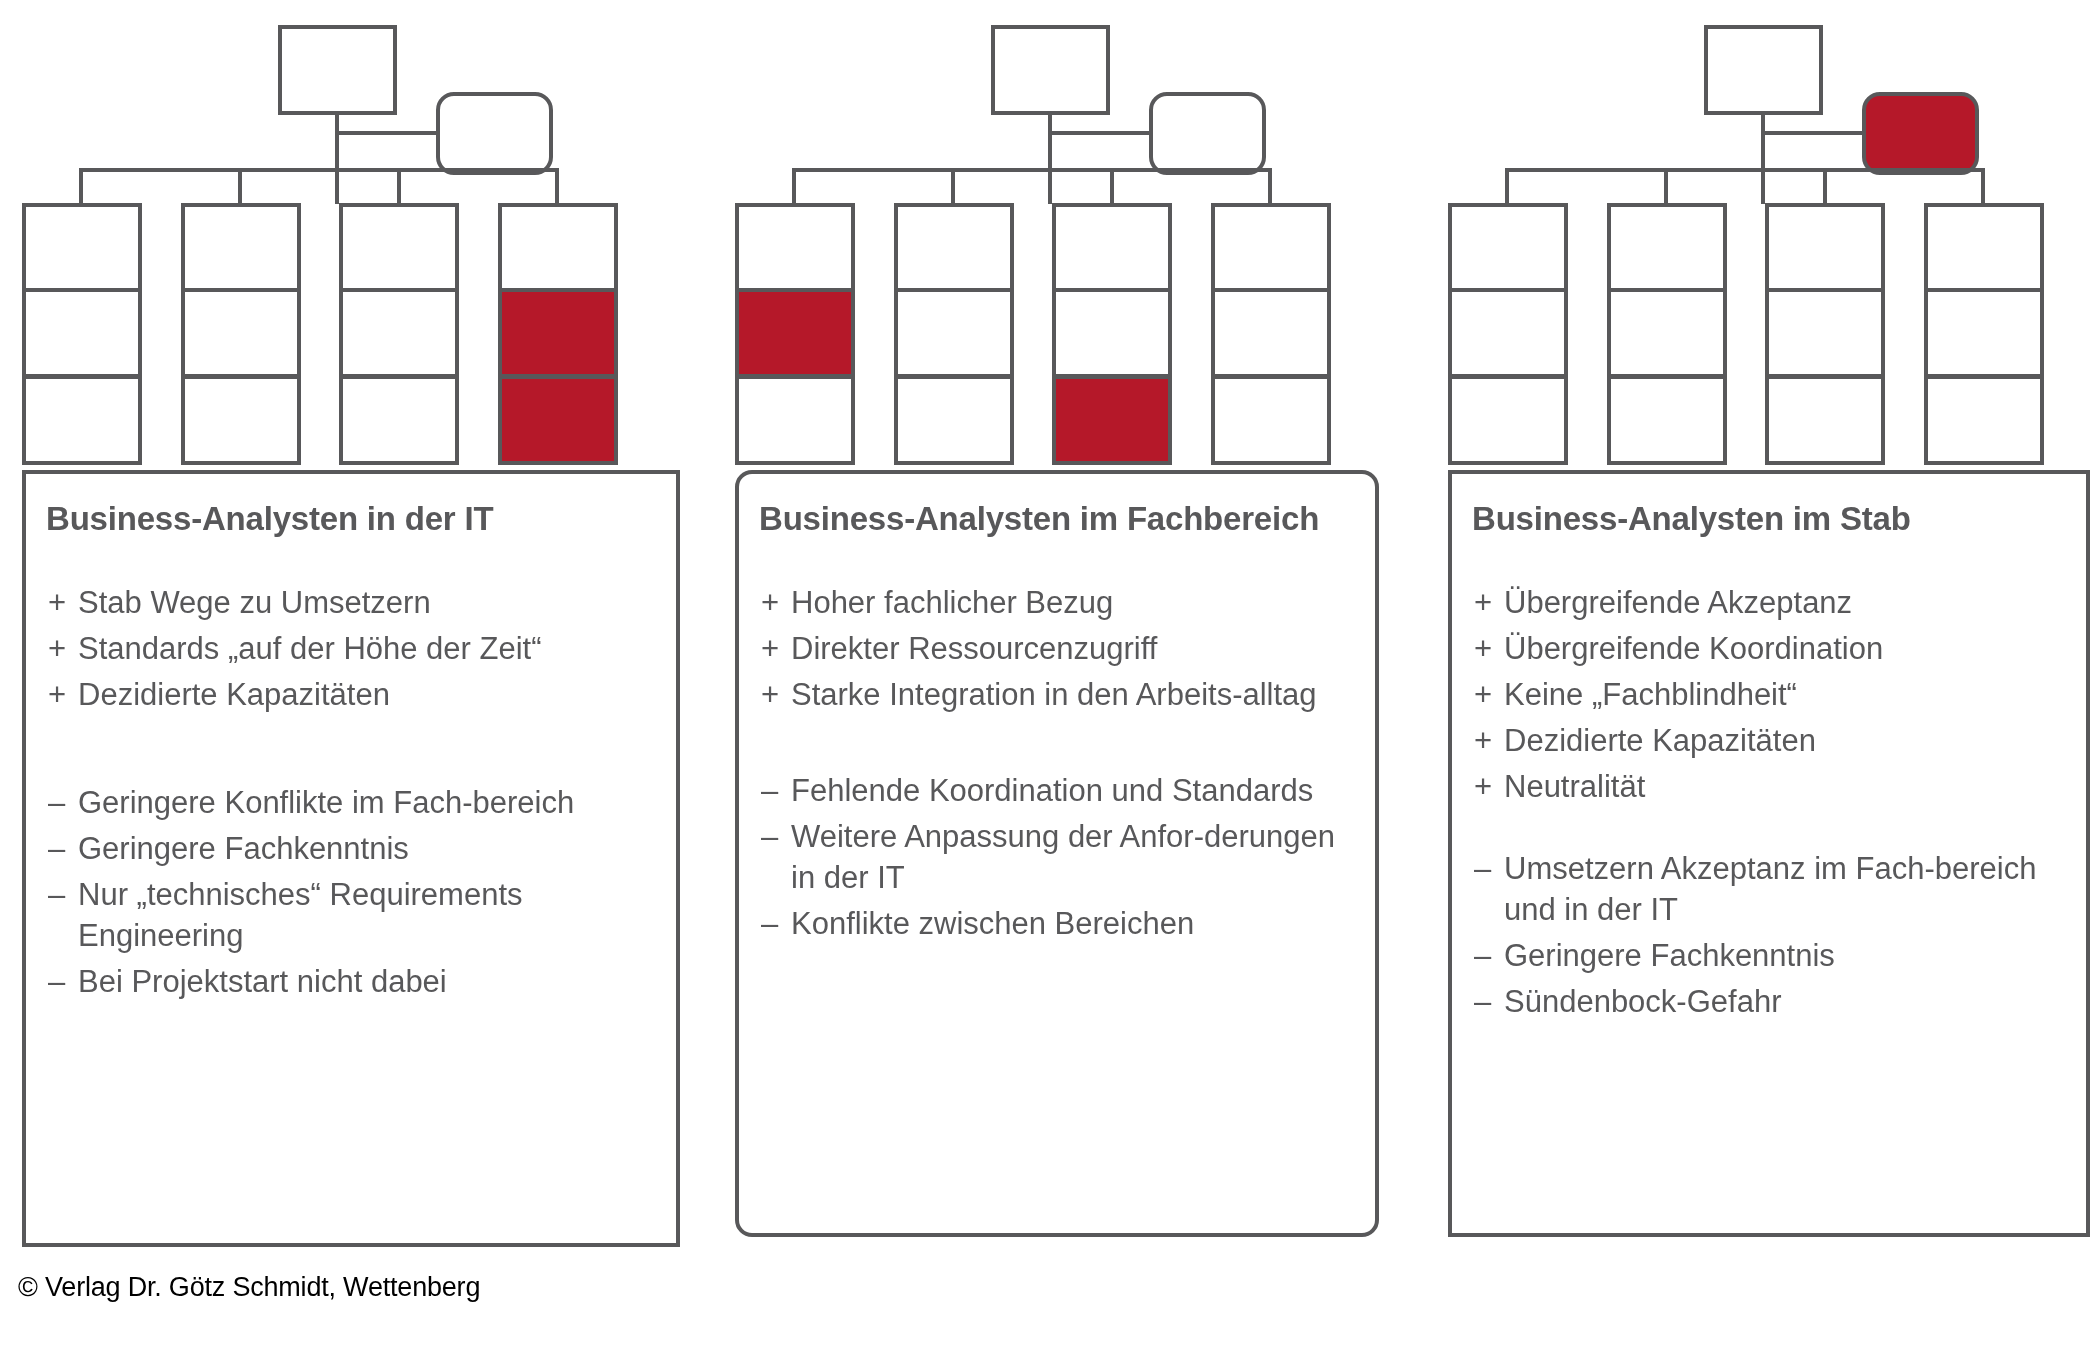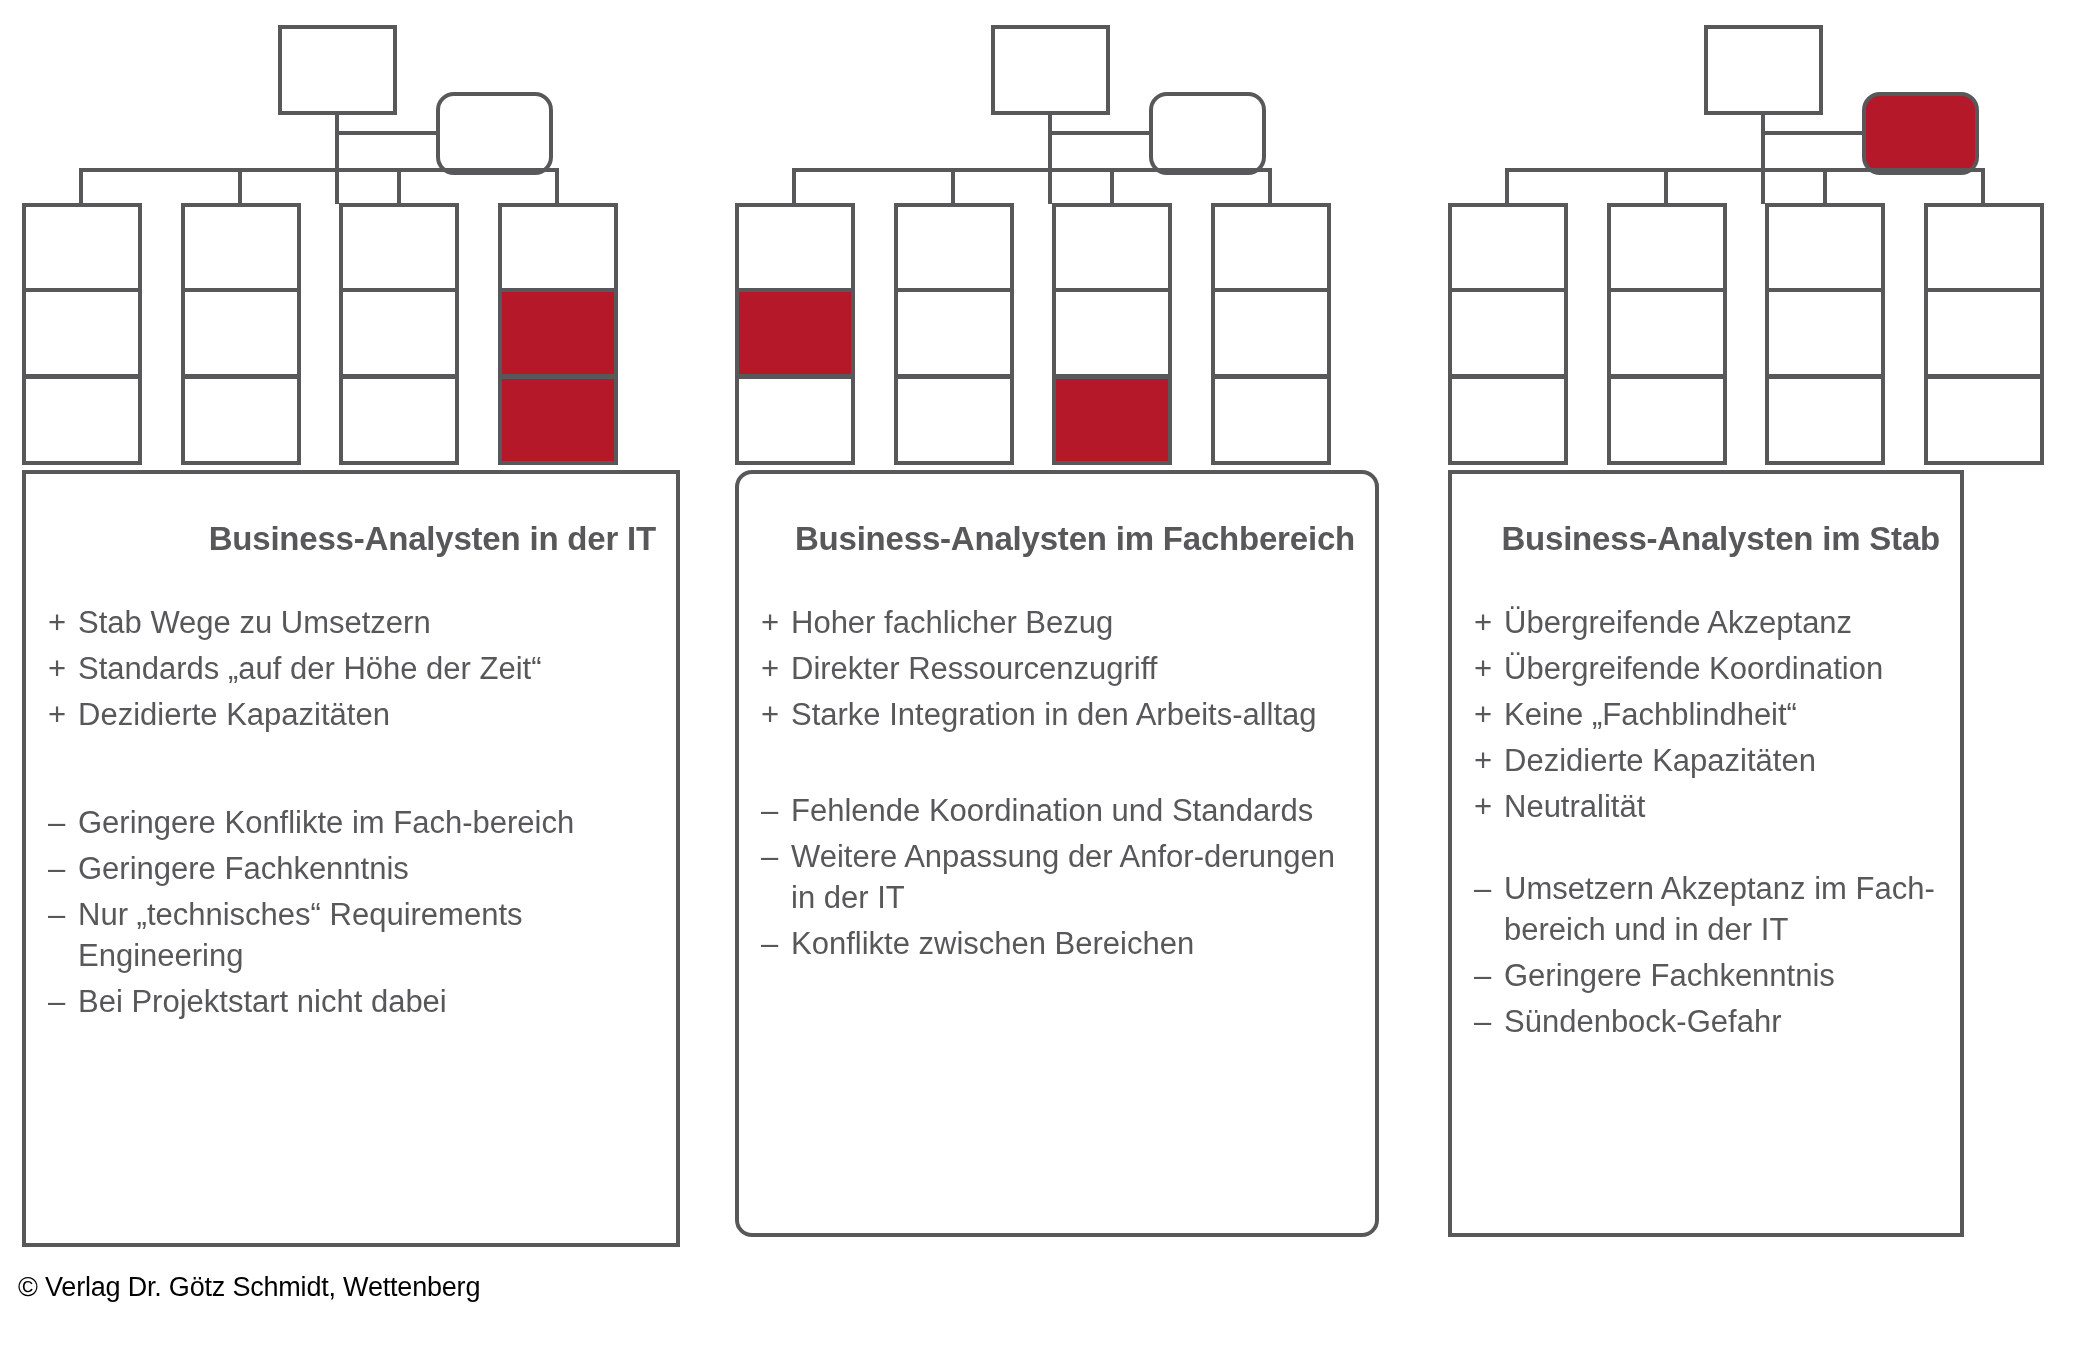--- a/index.html
+++ b/index.html
@@ -121,31 +121,30 @@
   
   .panel {
     position: absolute;
     box-sizing: border-box;
     border: 4px solid #58585a;
     background: #ffffff;
     padding: 0;
   }
   .panel-1 { left: 22px;   top: 470px; width: 658px; height: 777px; }
   .panel-2 { left: 735px;  top: 470px; width: 644px; height: 767px; border-radius: 17px; }
-  .panel-3 { left: 1448px; top: 470px; width: 516px; height: 767px; }
+  .panel-3 { left: 1448px; top: 470px; width: 642px; height: 767px; }
 
   .panel-title {
     font-size: 33px;
     font-weight: bold;
     color: #58585a;
-    text-align: right;
+    text-align: left;
     padding: 24px 20px 0 20px;
     line-height: 1.25;
     letter-spacing: -0.2px;
-    margin-top: 20px;
   }
 
   .list {
     padding: 0 20px 0 22px;
     margin: 0;
   }
   .list-pos { margin-top: 44px; }
   .list-neg { margin-top: 0px; }
 
   .bullet {

